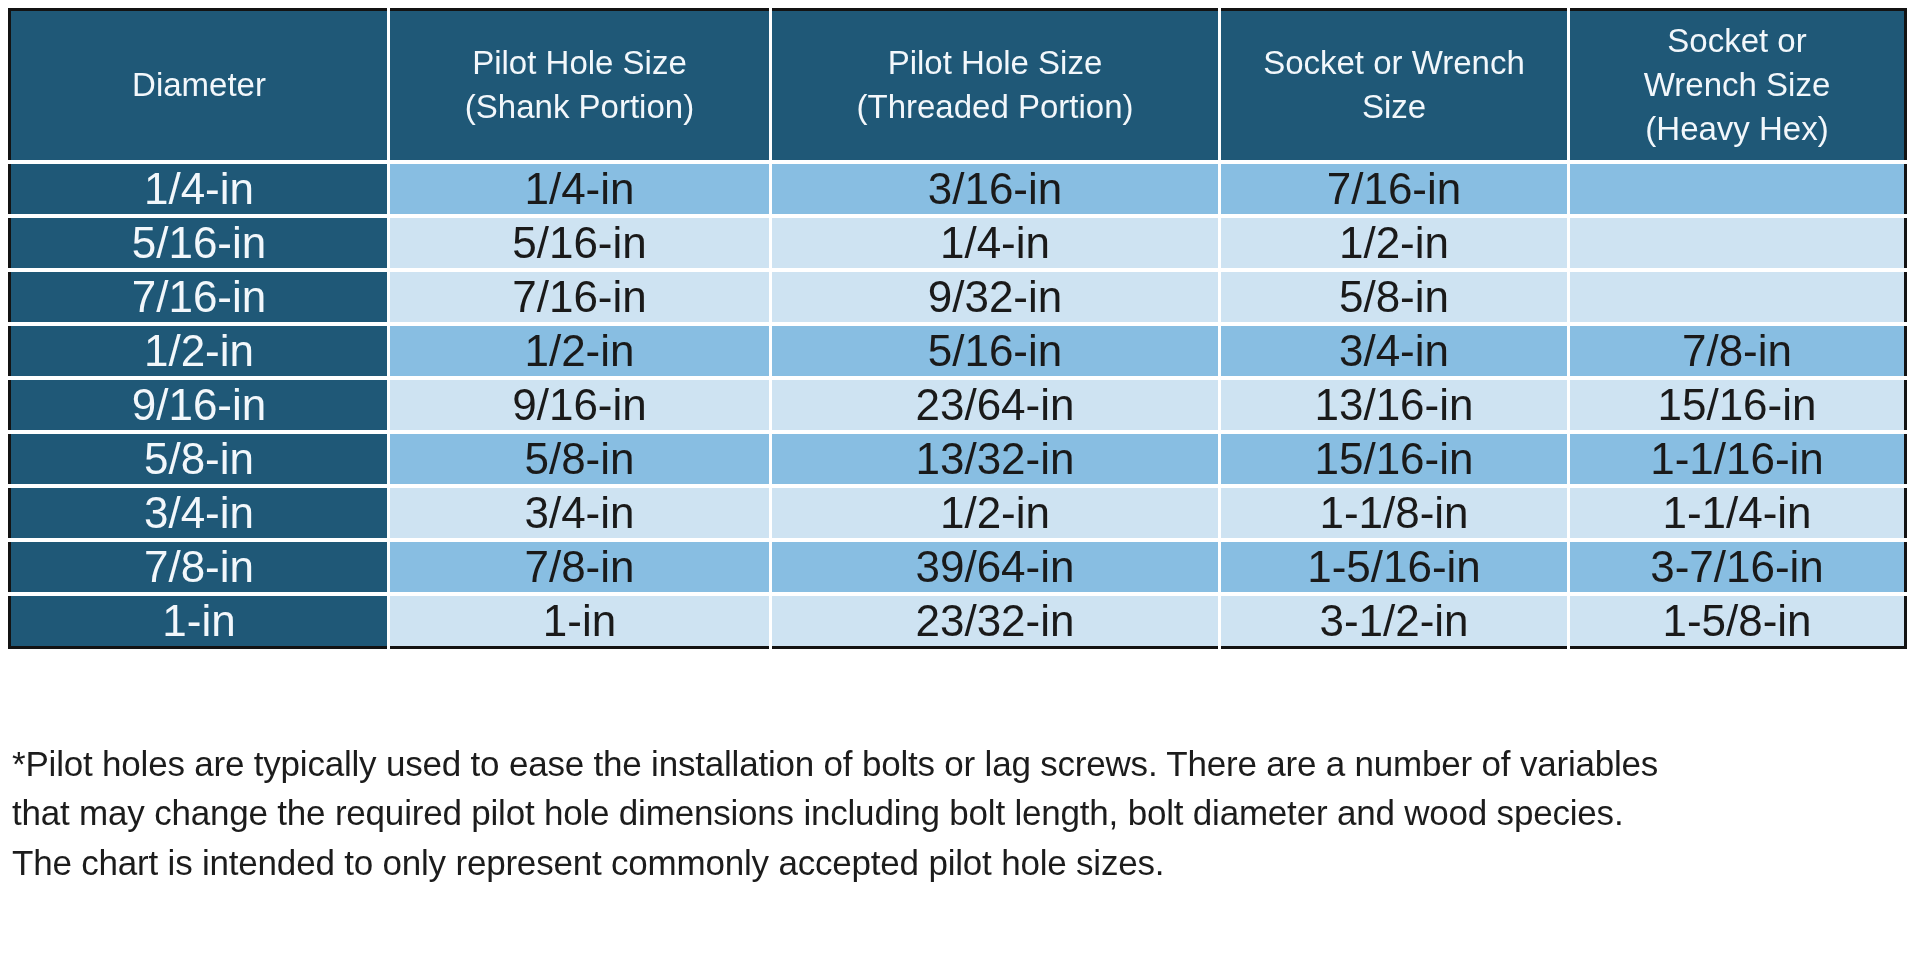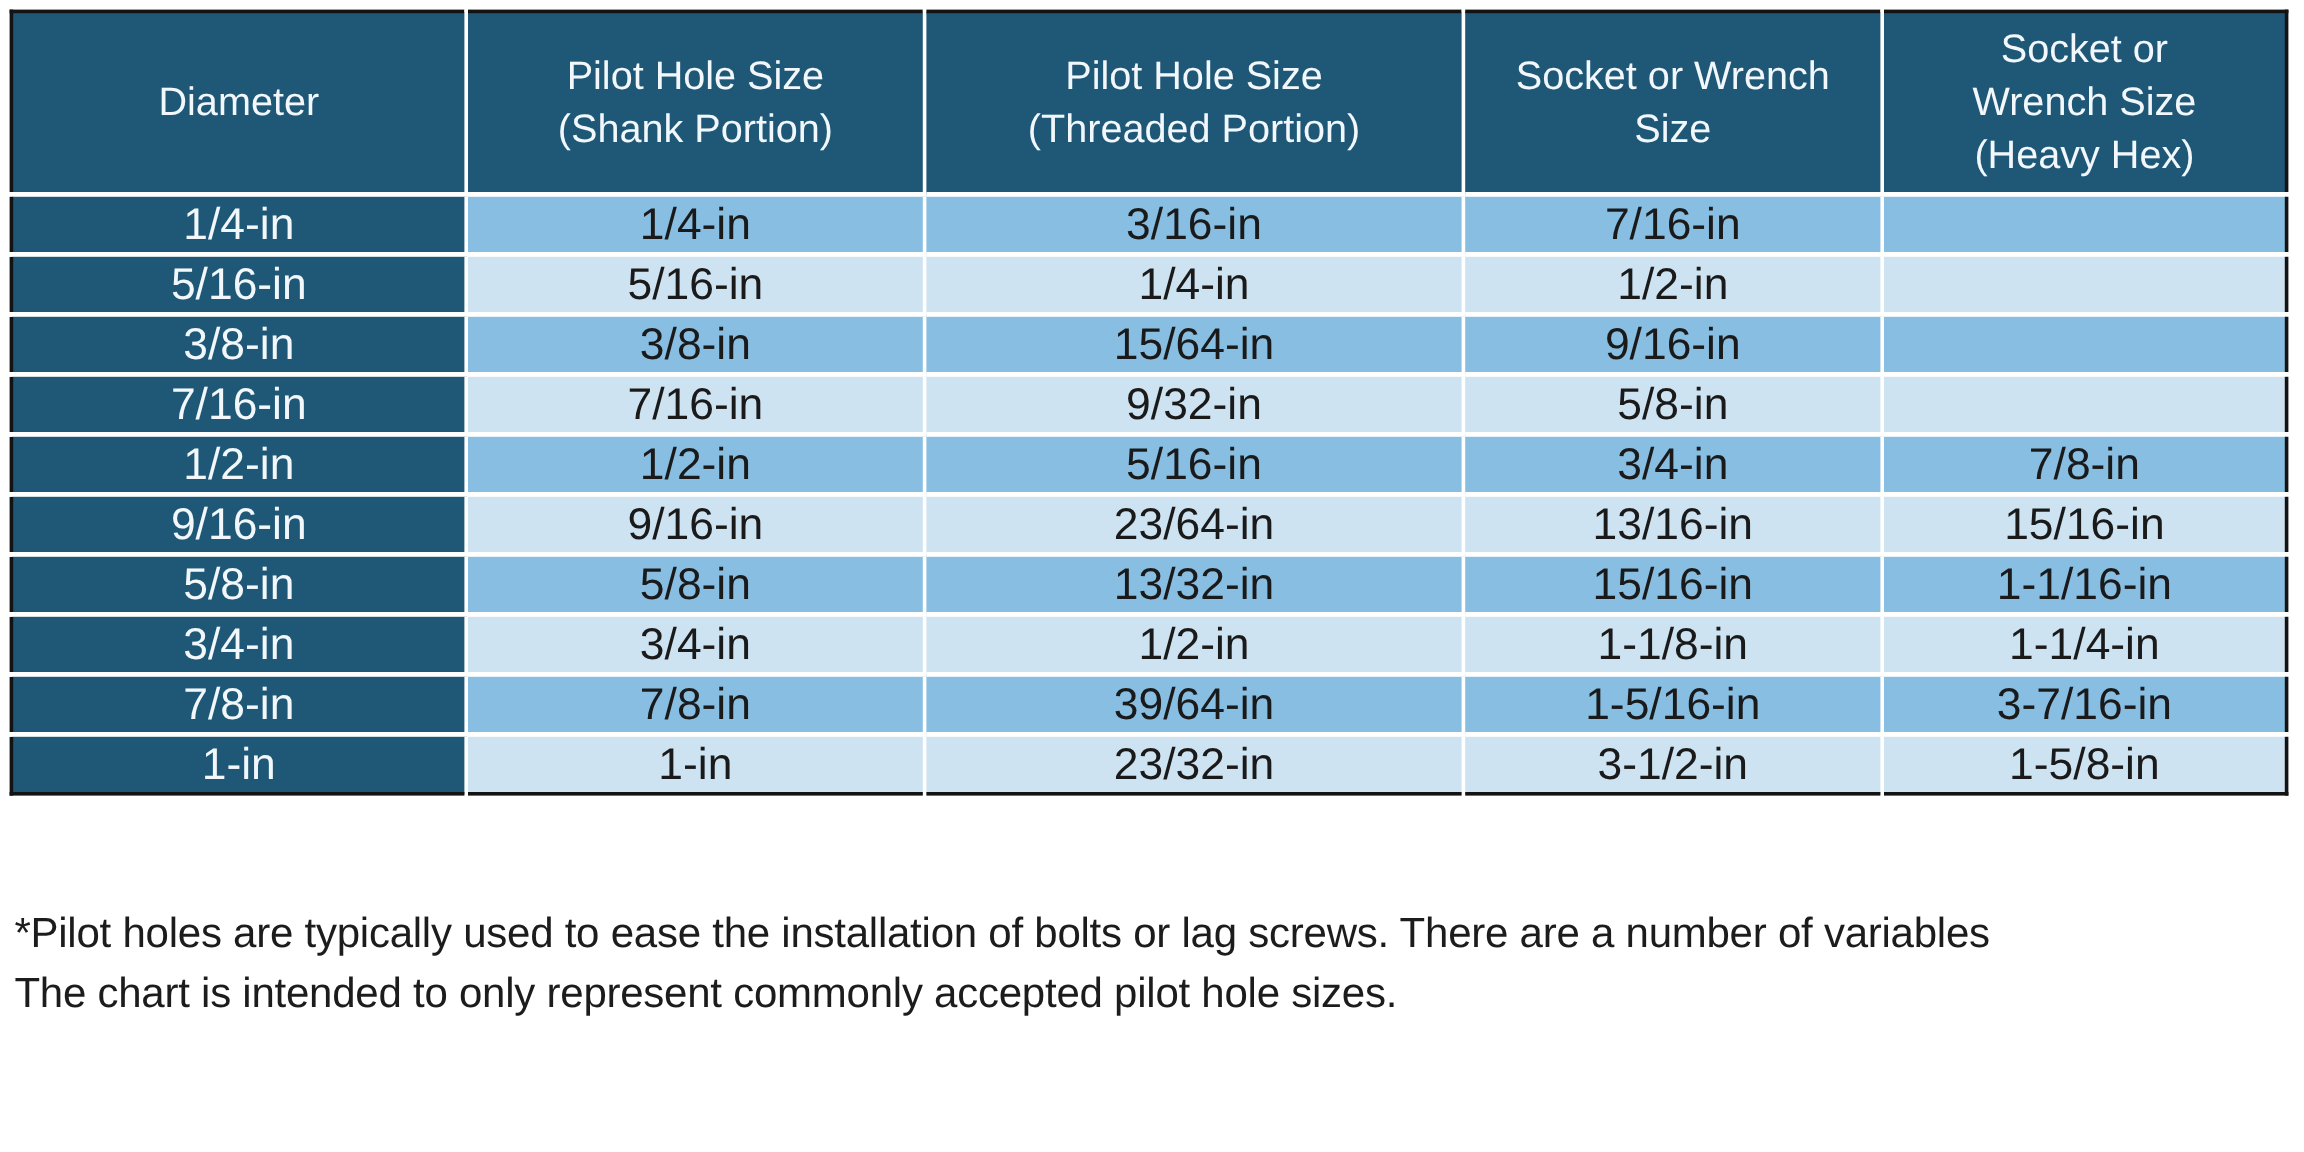--- a/index.html
+++ b/index.html
@@ -45,21 +45,21 @@
     background: var(--header-bg);
     color: var(--header-text);
     font-size: 33px;
     font-weight: 400;
     line-height: 1.34;
     white-space: pre-line;
     height: 152px;
     border-bottom: 4px solid var(--separator);
   }
   .pilot-table tbody td {
-    font-size: 37px;
+    font-size: 44px;
     font-weight: 400;
     height: 50px;
     color: var(--cell-text);
     border-bottom: 4px solid var(--separator);
   }
   .pilot-table tbody tr:last-child td { border-bottom: none; }
   .pilot-table tbody td.row-head {
     background: var(--header-bg);
     color: var(--header-text);
   }
@@ -110,27 +110,20 @@
         <td>7/16-in</td>
         <td></td>
       </tr>
       <tr class="light">
         <td class="row-head">5/16-in</td>
         <td>5/16-in</td>
         <td>1/4-in</td>
         <td>1/2-in</td>
         <td></td>
       </tr>
-      <tr class="medium">
-        <td class="row-head">3/8-in</td>
-        <td>3/8-in</td>
-        <td>15/64-in</td>
-        <td>9/16-in</td>
-        <td></td>
-      </tr>
       <tr class="light">
         <td class="row-head">7/16-in</td>
         <td>7/16-in</td>
         <td>9/32-in</td>
         <td>5/8-in</td>
         <td></td>
       </tr>
       <tr class="medium">
         <td class="row-head">1/2-in</td>
         <td>1/2-in</td>
@@ -171,16 +164,17 @@
         <td>1-in</td>
         <td>23/32-in</td>
         <td>3-1/2-in</td>
         <td>1-5/8-in</td>
       </tr>
     </tbody>
   </table>
 
   <div class="footnote">
     <div>*Pilot holes are typically used to ease the installation of bolts or lag screws. There are a number of variables</div>
+    <div>that may change the required pilot hole dimensions including bolt length, bolt diameter and wood species.</div>
     <div>The chart is intended to only represent commonly accepted pilot hole sizes.</div>
   </div>
 
 </div>
 
 </body></html>

